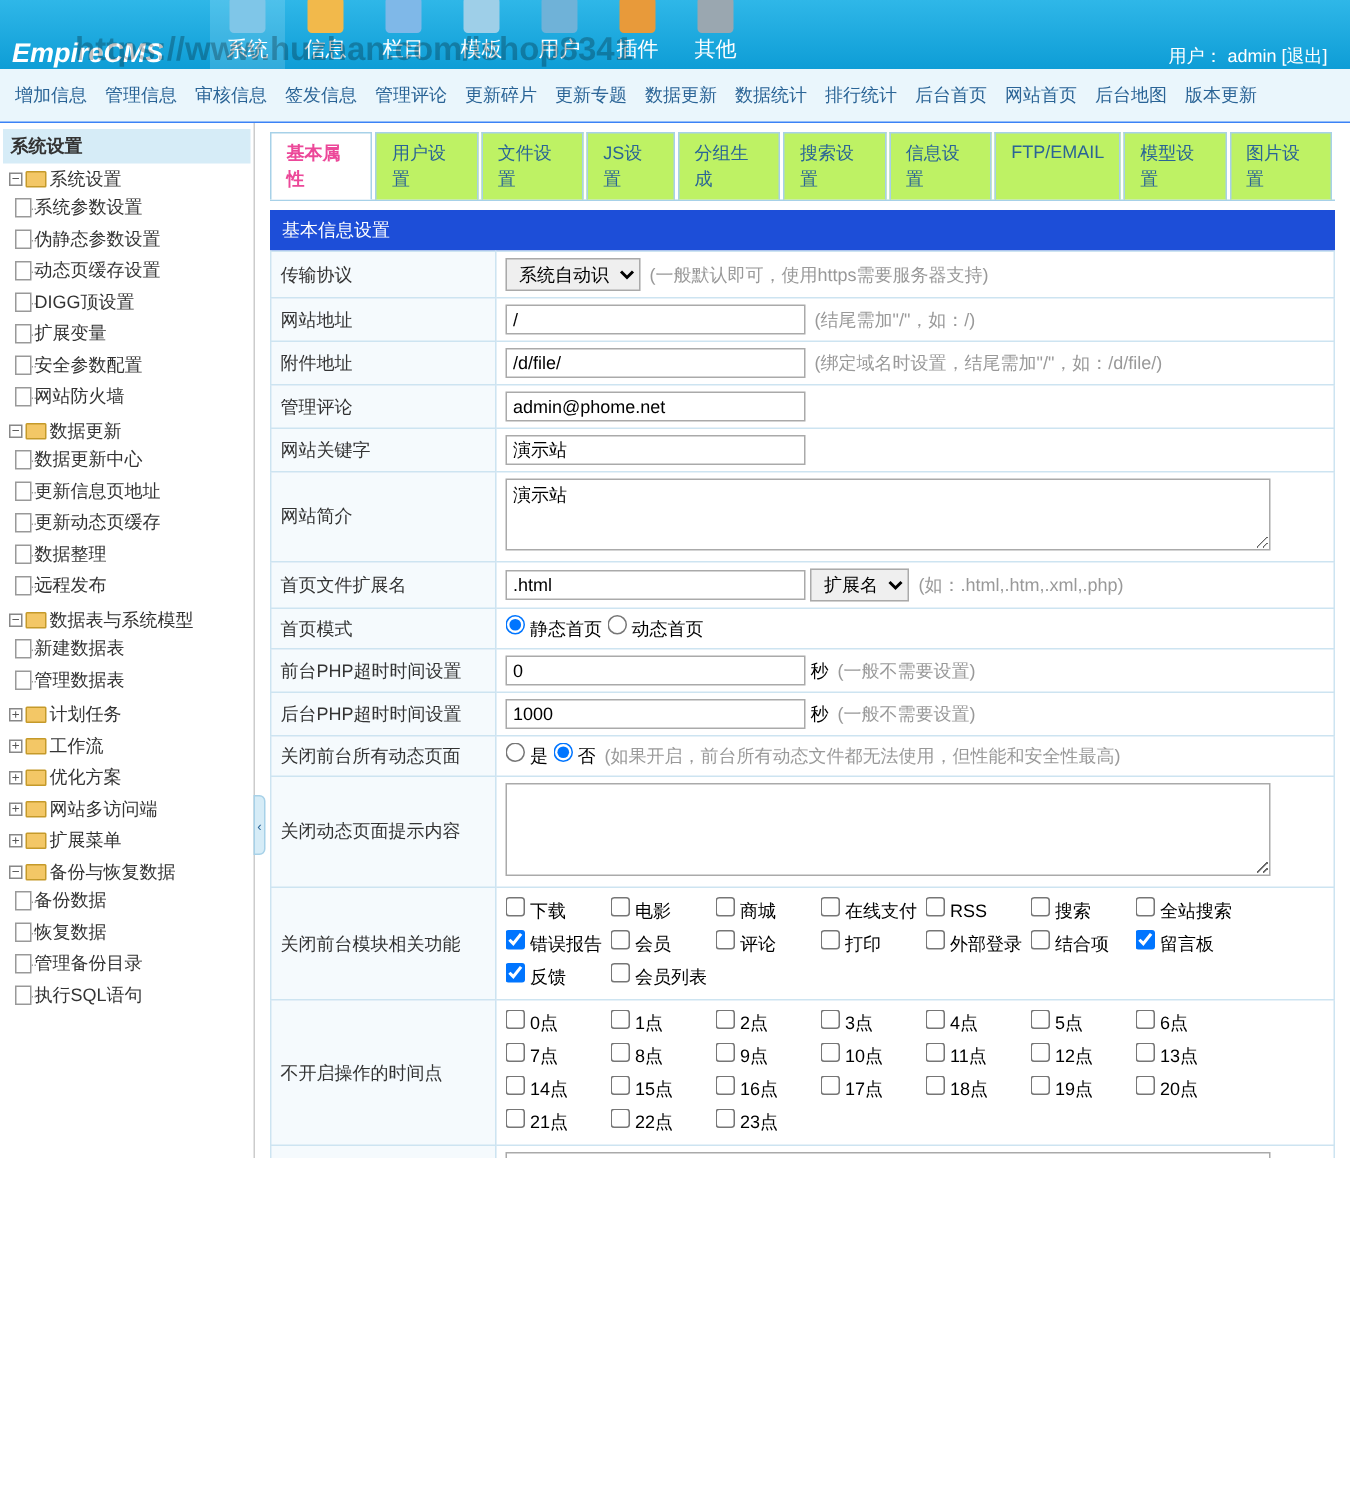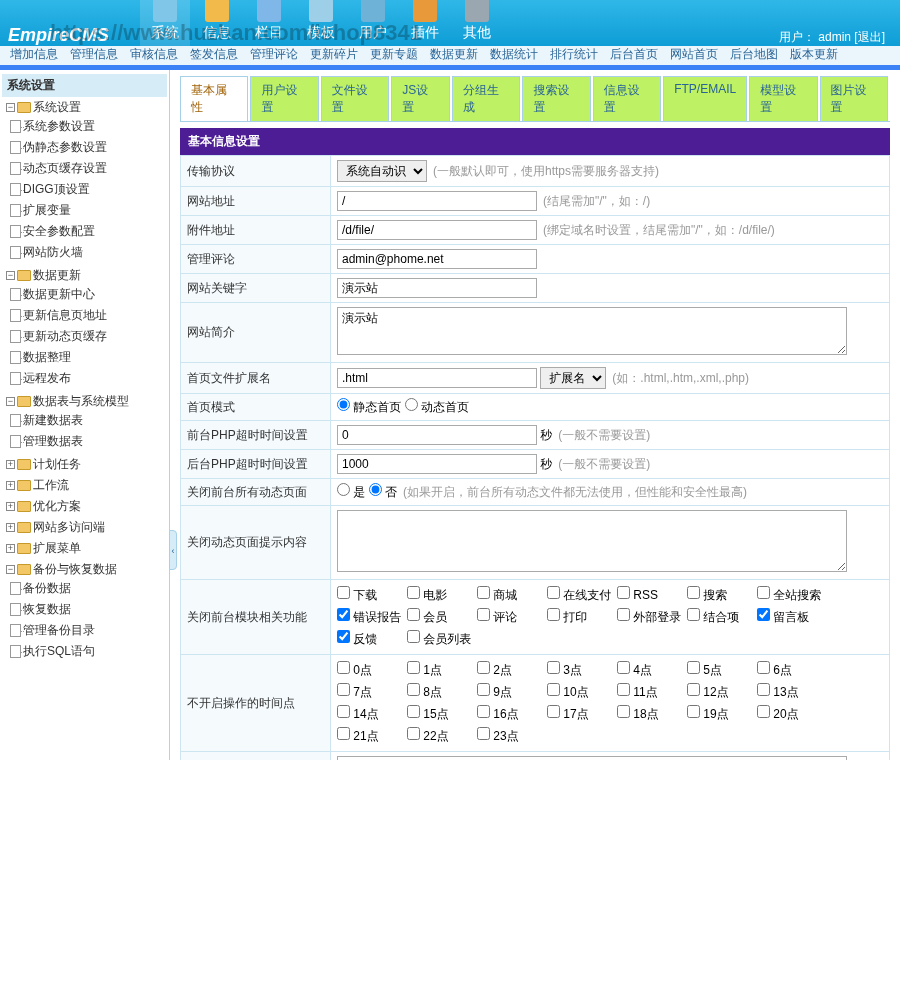--- a/index.html
+++ b/index.html
@@ -6,41 +6,41 @@
 body{background:#fff;width:900px;height:1004px;overflow:hidden}
 .top-bar{background:linear-gradient(#2fb7e8,#0e9dd6);height:46px;display:flex;align-items:flex-end;color:#fff}
 .logo{width:140px;padding-left:8px;font-size:18px;font-style:italic;font-weight:bold}
 .top-icons{display:flex;gap:2px}
 .top-icon{width:50px;text-align:center;padding:4px 0;cursor:pointer}
 .top-icon.active{background:rgba(255,255,255,0.15)}
 .top-ico-img{width:24px;height:24px;margin:0 auto;border-radius:3px}
 .top-icon-label{font-size:14px;margin-top:2px}
 .top-right{margin-left:auto;margin-right:15px}
 .top-right a{color:#fff;text-decoration:none}
-.sec-bar{background:#eaf6fc;border-bottom:5px solid #3b82f6;height:24px;display:flex;padding:0 6px;gap:4px}
+.sec-bar{background:#eaf6fc;border-bottom:1px solid #3b82f6;height:36px;display:flex;align-items:center;padding:0 6px;gap:4px}
 .sec-bar span{color:#2a6496;cursor:pointer;padding:0 4px}
 .main{display:flex;height:690px}
 .sidebar{width:170px;border-right:1px solid #ccc;overflow-y:auto;background:#fff}
 .tree{padding:4px 2px}
 .tree-title{background:#d6ecf7;padding:3px 5px;font-weight:bold;color:#333}
 .tree ul{list-style:none}
 .tree li{padding:2px 0 2px 4px;color:#333;white-space:nowrap}
 .tree-node{cursor:pointer;display:flex;align-items:center;gap:2px}
 .tree-leaf{padding-left:24px;position:relative}
 .tree-leaf::before{content:"";position:absolute;left:8px;top:50%;width:10px;border-top:1px dotted #999}
 .toggle{display:inline-block;width:9px;height:9px;border:1px solid #888;text-align:center;line-height:7px;font-size:9px;color:#555;background:#fff}
 .folder-ico{display:inline-block;width:14px;height:11px;background:#f3c766;border:1px solid #c59a2a;border-radius:1px}
 .file-ico{display:inline-block;width:11px;height:13px;background:#fff;border:1px solid #999;position:relative}
 .content{flex:1;overflow-y:auto;padding:6px 10px;position:relative}
 .crumb{color:#333;margin-bottom:6px}
 .crumb a{color:#2a6496}
 .tabs{display:flex;border-bottom:1px solid #a7d1e8}
 .tab{padding:5px 10px;border:1px solid #a7d1e8;border-bottom:none;background:#bef264;margin-right:2px;cursor:pointer;color:#2a6496}
-.tab.active{background:#fff;font-weight:normal;color:#a16207}
-.section-head{background:#4c1d95;color:#fff;padding:5px 8px;font-weight:bold;margin-top:6px}
+.tab.active{background:#fff;font-weight:bold;color:#ec4899}
+.section-head{background:#1d4ed8;color:#fff;padding:5px 8px;font-weight:normal;margin-top:6px}
 .form-table{width:100%;border-collapse:collapse}
 .form-table td{border:1px solid #cde4f1;padding:4px 6px;vertical-align:middle}
 .form-table td.label{width:150px;background:#f5fafd;color:#333}
 .hint{color:#999;margin-left:6px}
 input[type=text],select,textarea{border:1px solid #aaa;padding:2px 4px;font-size:12px}
 input[type=text]{width:200px}
 textarea{width:510px}
 .cb-grid label{display:inline-block;width:70px;margin:2px 0}
 .watermark{position:absolute;top:20px;left:50px;color:rgba(0,0,0,0.25);font-size:22px;font-weight:bold;z-index:100;pointer-events:none}
 .collapse-handle{position:absolute;left:169px;top:530px;width:8px;height:40px;background:#d6ecf7;border:1px solid #a7d1e8;border-radius:0 4px 4px 0;cursor:pointer;font-size:9px;line-height:40px;text-align:center;color:#2a6496}

